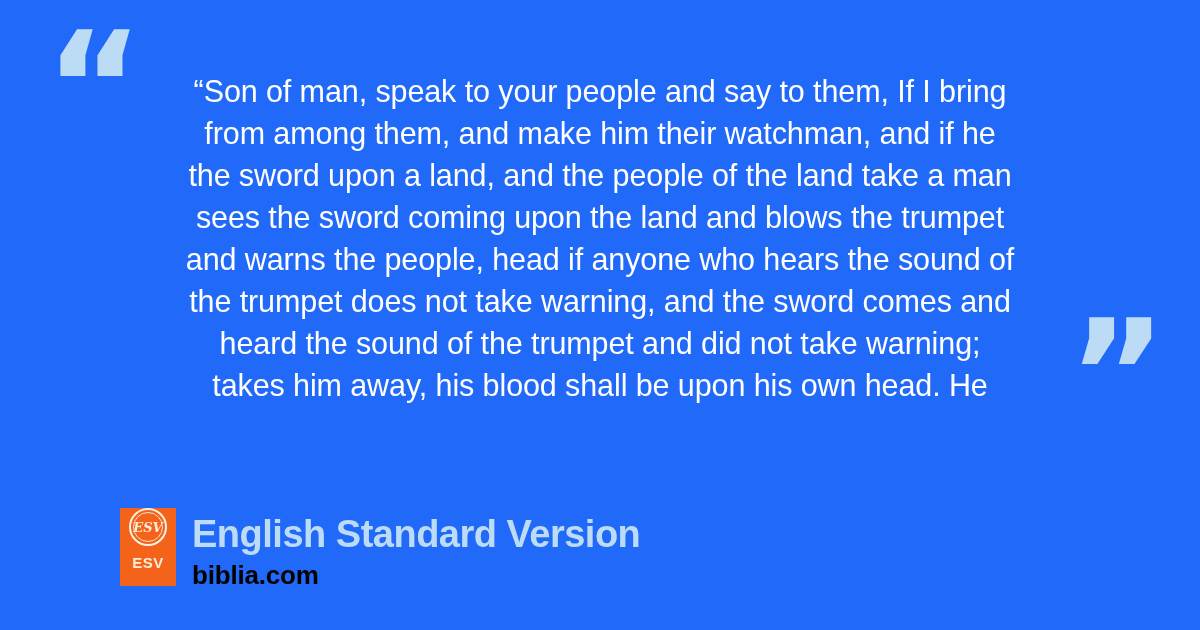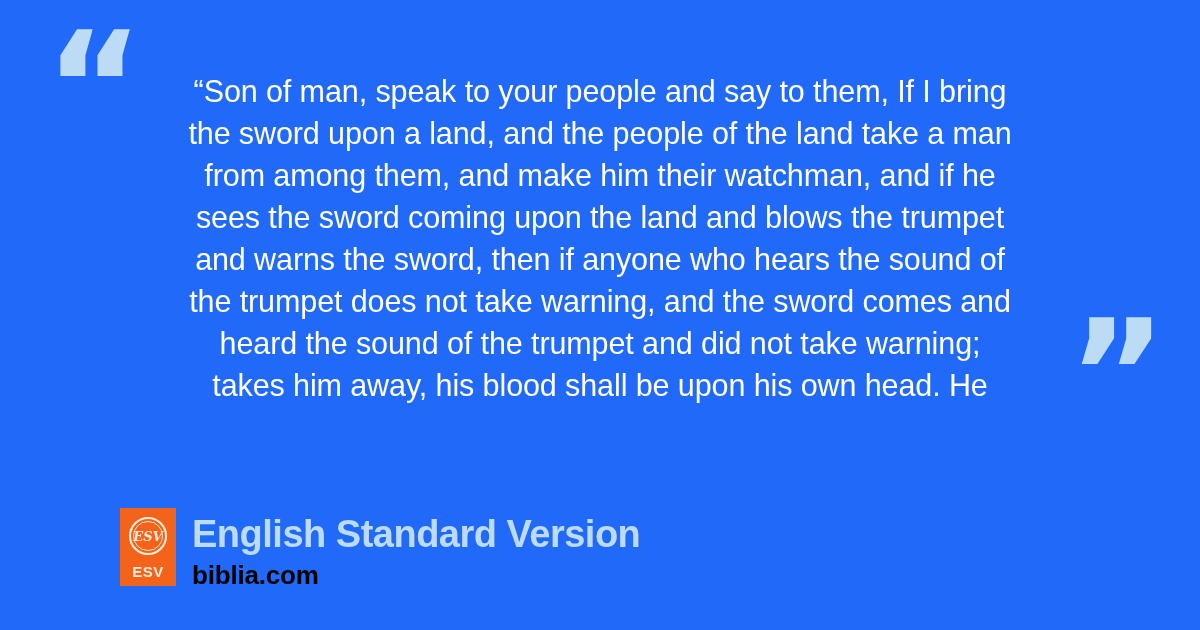--- a/index.html
+++ b/index.html
@@ -70,21 +70,20 @@
     align-items: flex-start;
   }
   .brand-logo {
     width: 56px;
     height: 78px;
     background: #f3641a;
     display: flex;
     flex-direction: column;
     align-items: center;
     justify-content: flex-start;
-    padding-top: 9px;
     box-sizing: border-box;
     flex: 0 0 auto;
   }
   .seal {
     width: 34px;
     height: 34px;
     border-radius: 50%;
     background: #f3641a;
     border: 2px solid #fdf0e4;
     position: relative;
@@ -149,24 +148,24 @@
 </style>
 </head>
 <body>
 
 <div class="card">
 
   <div class="quote-mark quote-open">“</div>
 
   <div class="quote-block">
     <div class="quote-line">“Son of man, speak to your people and say to them, If I bring</div>
+    <div class="quote-line">from among them, and make him their watchman, and if he</div>
     <div class="quote-line">the sword upon a land, and the people of the land take a man</div>
-    <div class="quote-line">from among them, and make him their watchman, and if he</div>
     <div class="quote-line">sees the sword coming upon the land and blows the trumpet</div>
-    <div class="quote-line">and warns the sword, then if anyone who hears the sound of</div>
+    <div class="quote-line">and warns the people, head if anyone who hears the sound of</div>
     <div class="quote-line">the trumpet does not take warning, and the sword comes and</div>
     <div class="quote-line">heard the sound of the trumpet and did not take warning;</div>
     <div class="quote-line">takes him away, his blood shall be upon his own head. He</div>
   </div>
 
   <div class="quote-mark quote-close">”</div>
 
   <div class="brand">
 
     <div class="brand-logo">

